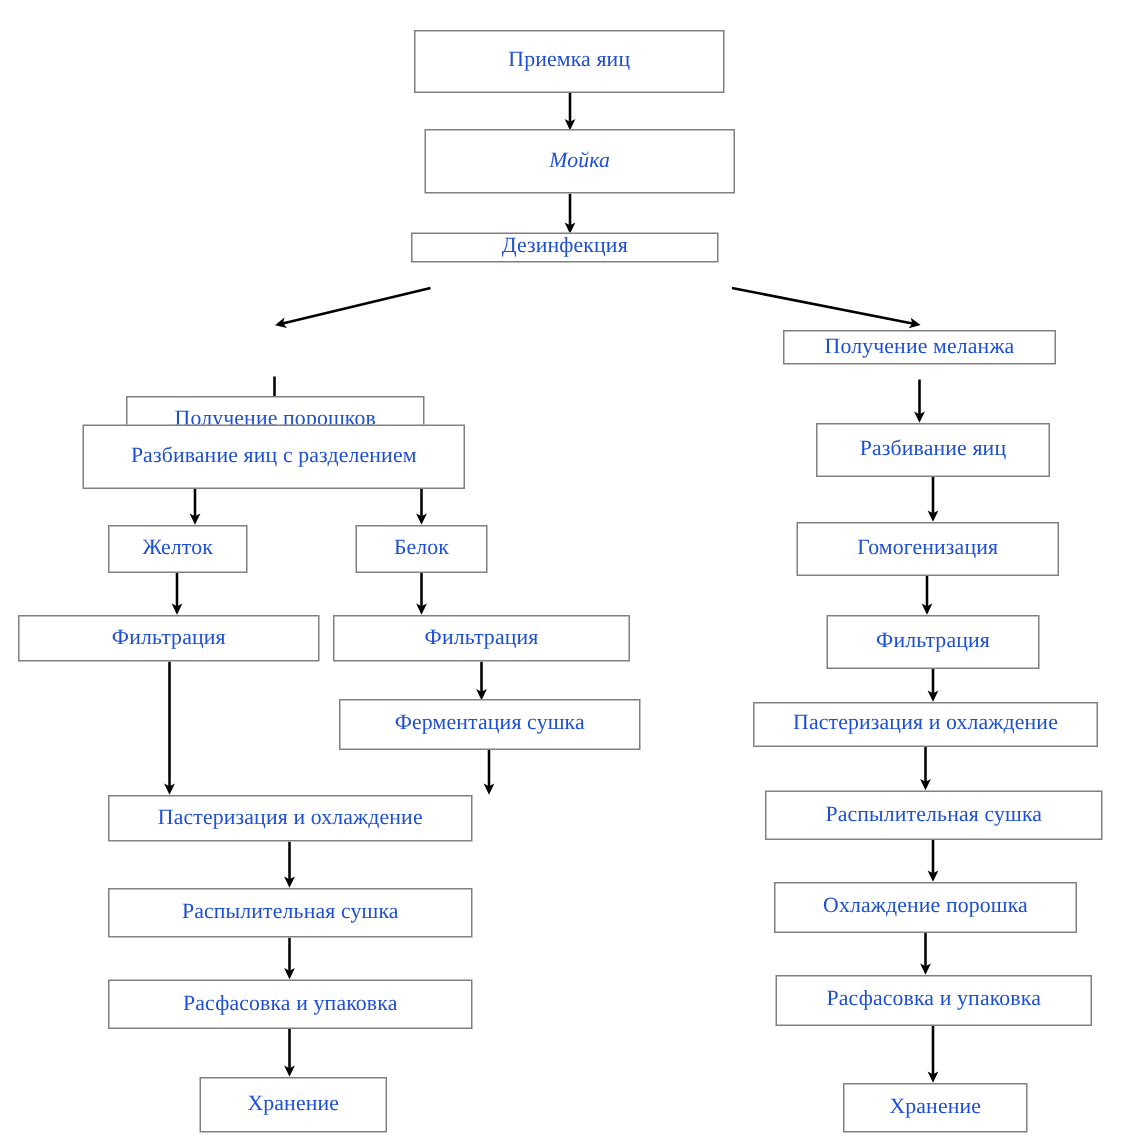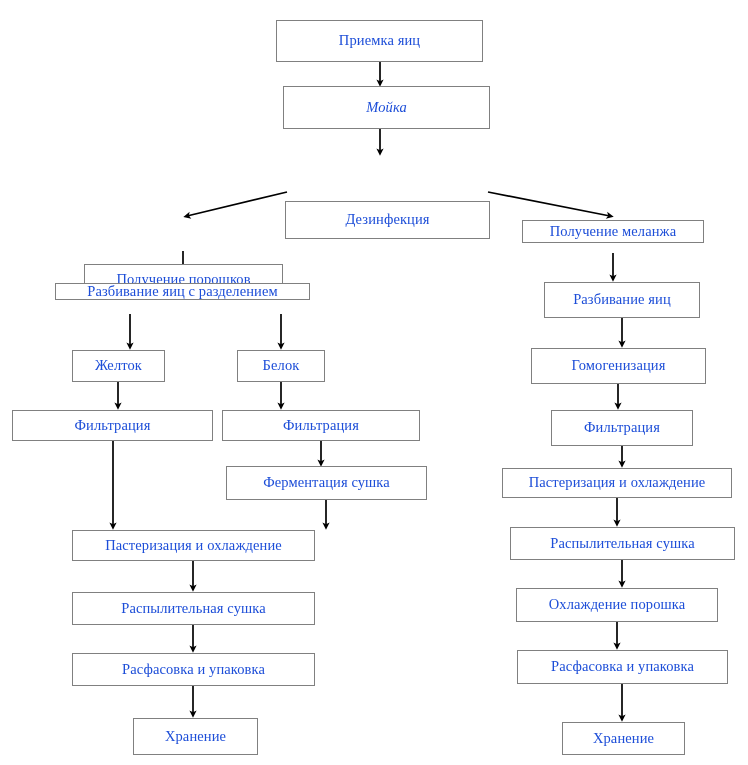--- a/index.html
+++ b/index.html
@@ -77,25 +77,25 @@
         <line x1="617" y1="622" x2="617" y2="646"></line>
         <line x1="622" y1="684" x2="622" y2="718"></line>
       </g>
     </svg>
   </div>
 
   <div class="node" style="left:276px; top:20px; width:207px; height:42px;">Приемка яиц</div>
 
   <div class="node" style="left:283px; top:86px; width:207px; height:43px;font-style:italic;">Мойка</div>
 
-  <div class="node" style="left:285px; top:155px; width:205px; height:38px;margin-top:46px;">Дезинфекция</div>
+  <div class="node" style="left:274px; top:155px; width:205px; height:20px;">Дезинфекция</div>
 
   <div class="node" style="left:84px; top:220px; width:199px; height:31px;margin-top:44px;">Получение порошков</div>
 
-  <div class="node" style="left:55px; top:283px; width:255px; height:17px;">Разбивание яиц с разделением</div>
+  <div class="node" style="left:55px; top:283px; width:255px; height:43px;">Разбивание яиц с разделением</div>
 
   <div class="node" style="left:72px; top:350px; width:93px; height:32px;">Желток</div>
 
   <div class="node" style="left:237px; top:350px; width:88px; height:32px;">Белок</div>
 
   <div class="node" style="left:12px; top:410px; width:201px; height:31px;">Фильтрация</div>
 
   <div class="node" style="left:222px; top:410px; width:198px; height:31px;">Фильтрация</div>
 
   <div class="node" style="left:226px; top:466px; width:201px; height:34px;">Ферментация сушка</div>

